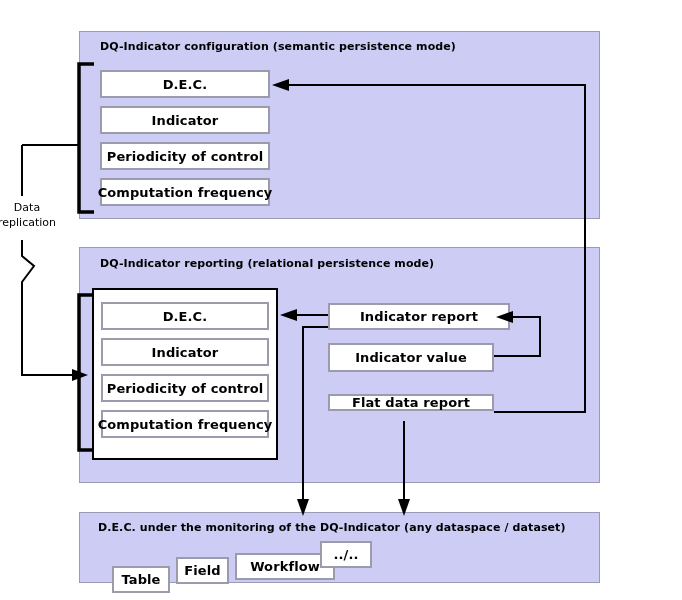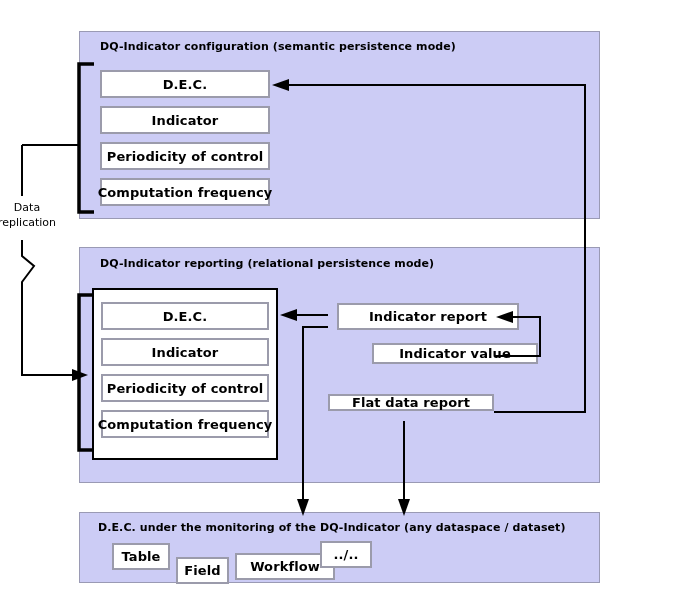--- a/index.html
+++ b/index.html
@@ -103,28 +103,28 @@
   <div class="panel" style="left:79px; top:247px; width:521px; height:236px;"></div>
   <div class="panel-title" style="left:100px; top:257px;text-align:right;">DQ-Indicator reporting (relational persistence mode)</div>
 
   <div class="group-container" style="left:92px; top:288px; width:186px; height:172px;"></div>
 
   <div class="ebox" style="left:101px; top:302px; width:168px; height:28px;">D.E.C.</div>
   <div class="ebox" style="left:101px; top:338px; width:168px; height:28px;">Indicator</div>
   <div class="ebox" style="left:101px; top:374px; width:168px; height:28px;">Periodicity of control</div>
   <div class="ebox" style="left:101px; top:410px; width:168px; height:28px;">Computation frequency</div>
 
-  <div class="ebox" style="left:337px; top:303px; width:182px; height:27px;">Indicator report</div>
-  <div class="ebox" style="left:328px; top:343px; width:166px; height:21px;margin-left:44px;">Indicator value</div>
+  <div class="ebox" style="left:328px; top:303px; width:182px; height:27px;">Indicator report</div>
+  <div class="ebox" style="left:328px; top:343px; width:166px; height:29px;">Indicator value</div>
   <div class="ebox" style="left:328px; top:394px; width:166px; height:17px;">Flat data report</div>
 
   <div class="panel" style="left:79px; top:512px; width:521px; height:71px;"></div>
   <div class="panel-title" style="left:98px; top:521px;text-align:right;">D.E.C. under the monitoring of the DQ-Indicator (any dataspace / dataset)</div>
 
-  <div class="ebox" style="left:112px; top:543px; width:58px; height:27px;">Table</div>
+  <div class="ebox" style="left:112px; top:566px; width:58px; height:27px;">Table</div>
   <div class="ebox" style="left:176px; top:541px; width:53px; height:27px;margin-top:16px;">Field</div>
   <div class="ebox" style="left:235px; top:541px; width:100px; height:27px;margin-top:12px;">Workflow</div>
   <div class="ebox" style="left:320px; top:541px; width:52px; height:27px;">../..</div>
 
   <div class="free-label" style="left:-12px; top:200px; width:78px;">
     <div>Data</div>
     <div>replication</div>
   </div>
 
   <svg id="wires" viewBox="0 0 682 600" xmlns="http://www.w3.org/2000/svg">

